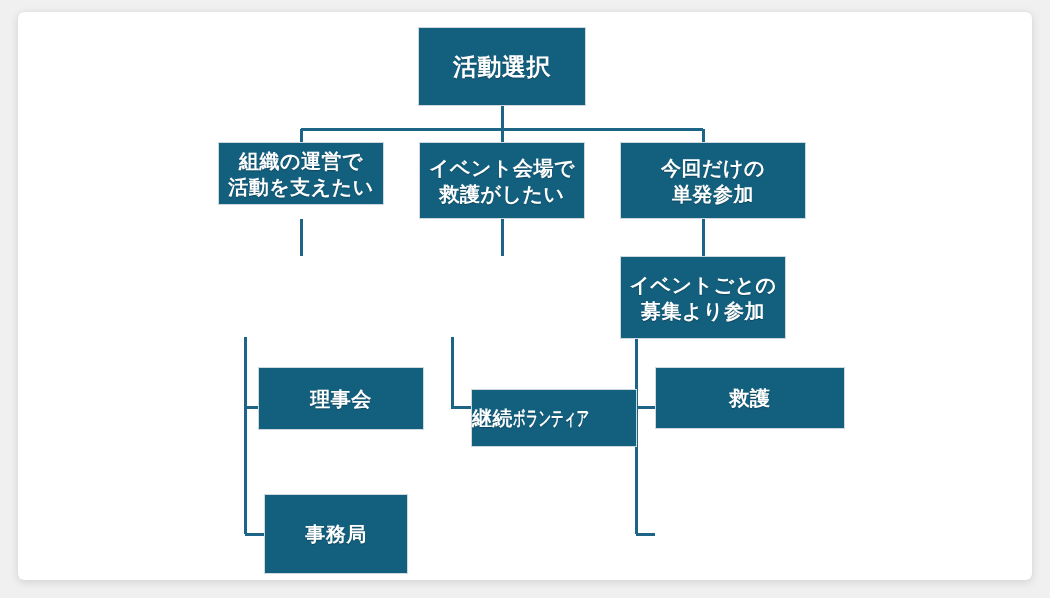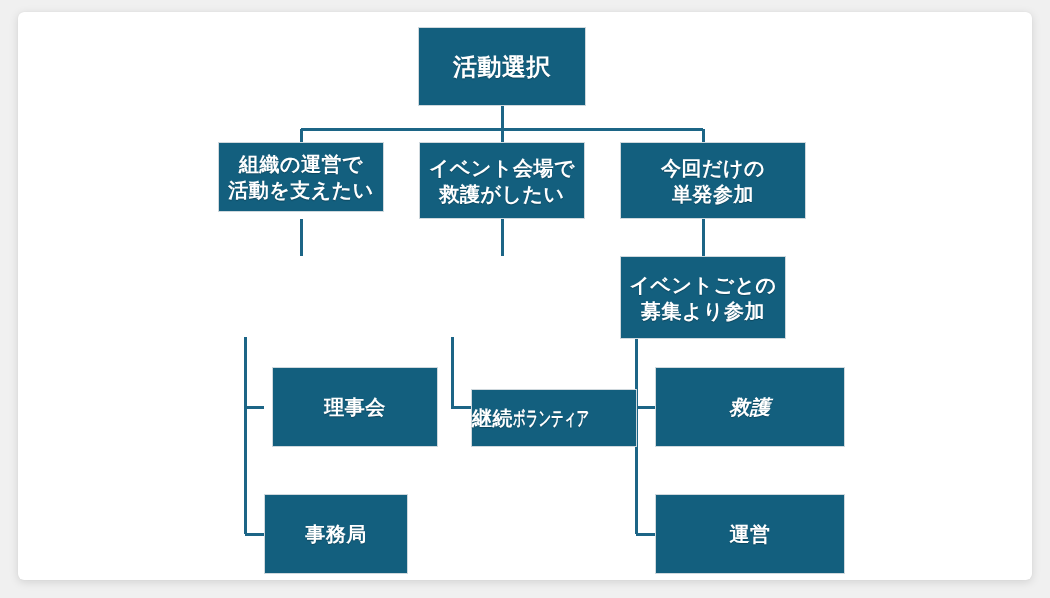--- a/index.html
+++ b/index.html
@@ -101,39 +101,38 @@
           <path d="M 434 325 L 434 395 L 453 395"></path>
 
           <path d="M 618 325 L 618 522"></path>
           <path d="M 618 395 L 637 395"></path>
           <path d="M 618 522 L 637 522"></path>
         </g>
       </svg>
 
       <div class="node n-root" style="left:400px; top:15px; width:168px; height:79px;">活動選択</div>
 
-      <div class="node n-l1" style="left:200px; top:130px; width:166px; height:70px;">組織の運営で
+      <div class="node n-l1" style="left:200px; top:130px; width:166px; height:63px;">組織の運営で
 活動を支えたい</div>
 
       <div class="node n-l1" style="left:401px; top:130px; width:166px; height:77px;">イベント会場で
 救護がしたい</div>
 
       <div class="node n-l1" style="left:602px; top:130px; width:186px; height:77px;">今回だけの
 単発参加</div>
 
 
 
       <div class="node n-l2" style="left:602px; top:244px; width:166px; height:83px;">イベントごとの
 募集より参加</div>
 
-      <div class="node n-leaf" style="left:254px; top:355px; width:166px; height:80px;">理事会</div>
+      <div class="node n-leaf" style="left:240px; top:355px; width:166px; height:63px;">理事会</div>
 
       <div class="node n-leafnarrow" style="left:453px; top:377px; width:166px; height:58px;"><span>継続</span><span class="narrow-kana">ボランティア</span></div>
 
-      <div class="node n-leaf" style="left:637px; top:355px; width:190px; height:80px;font-style:italic;">救護</div>
+      <div class="node n-leaf" style="left:637px; top:355px; width:190px; height:62px;">救護</div>
 
       <div class="node n-leaf" style="left:246px; top:482px; width:144px; height:80px;">事務局</div>
 
-      <div class="node n-leaf" style="left:637px; top:482px; width:190px; height:80px;">運営</div>
 
     </div>
   </div>
 </div>
 
 </body></html>

